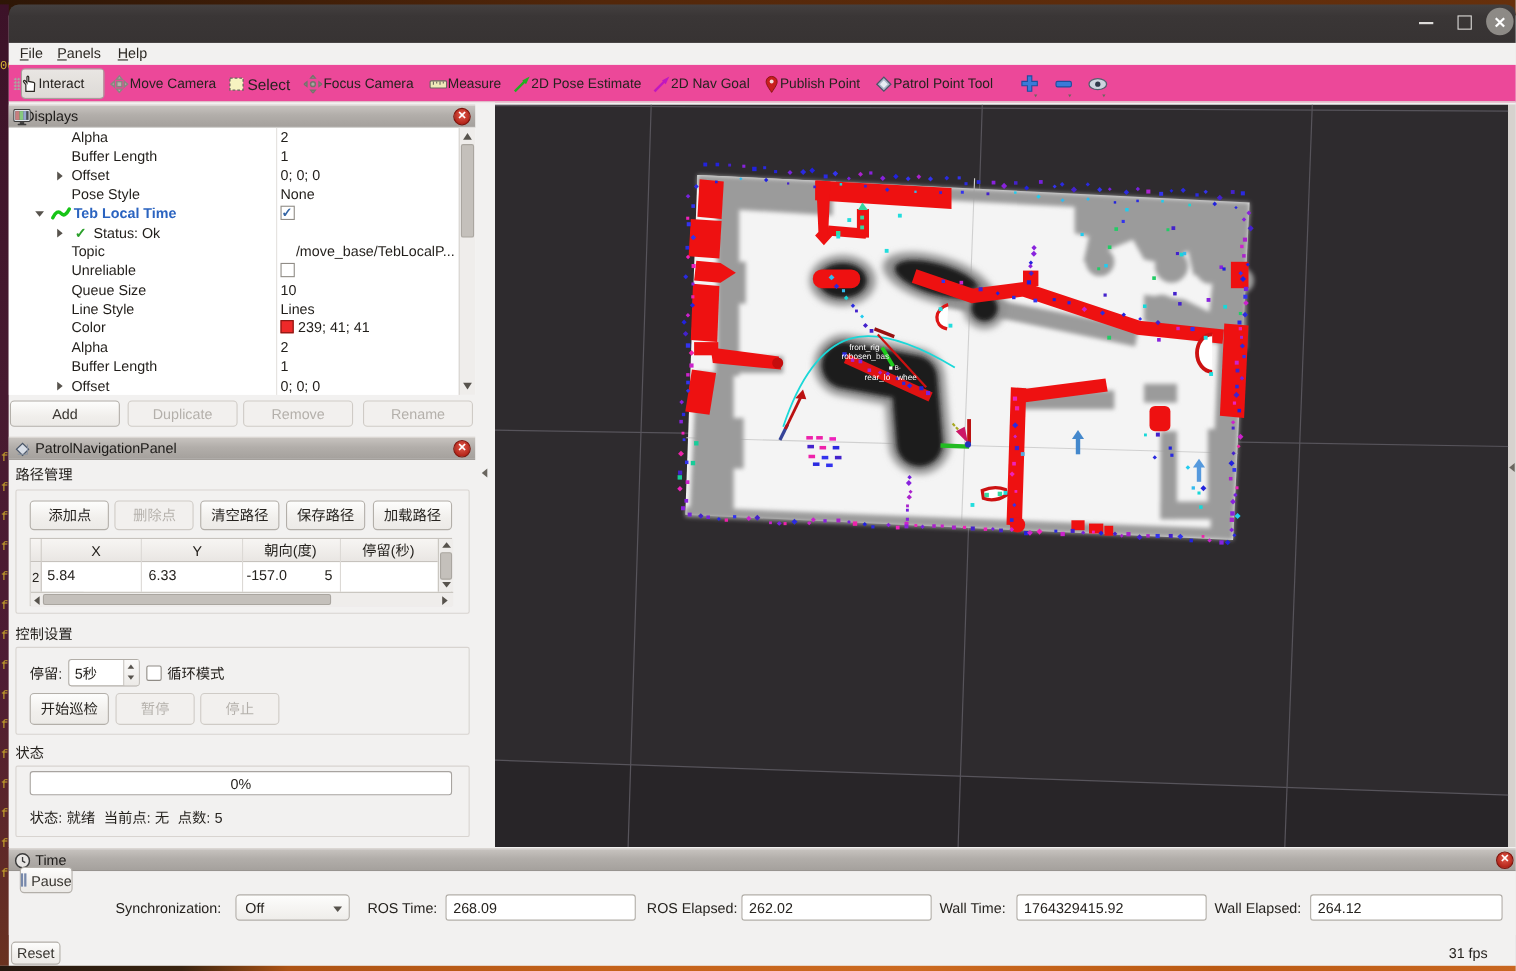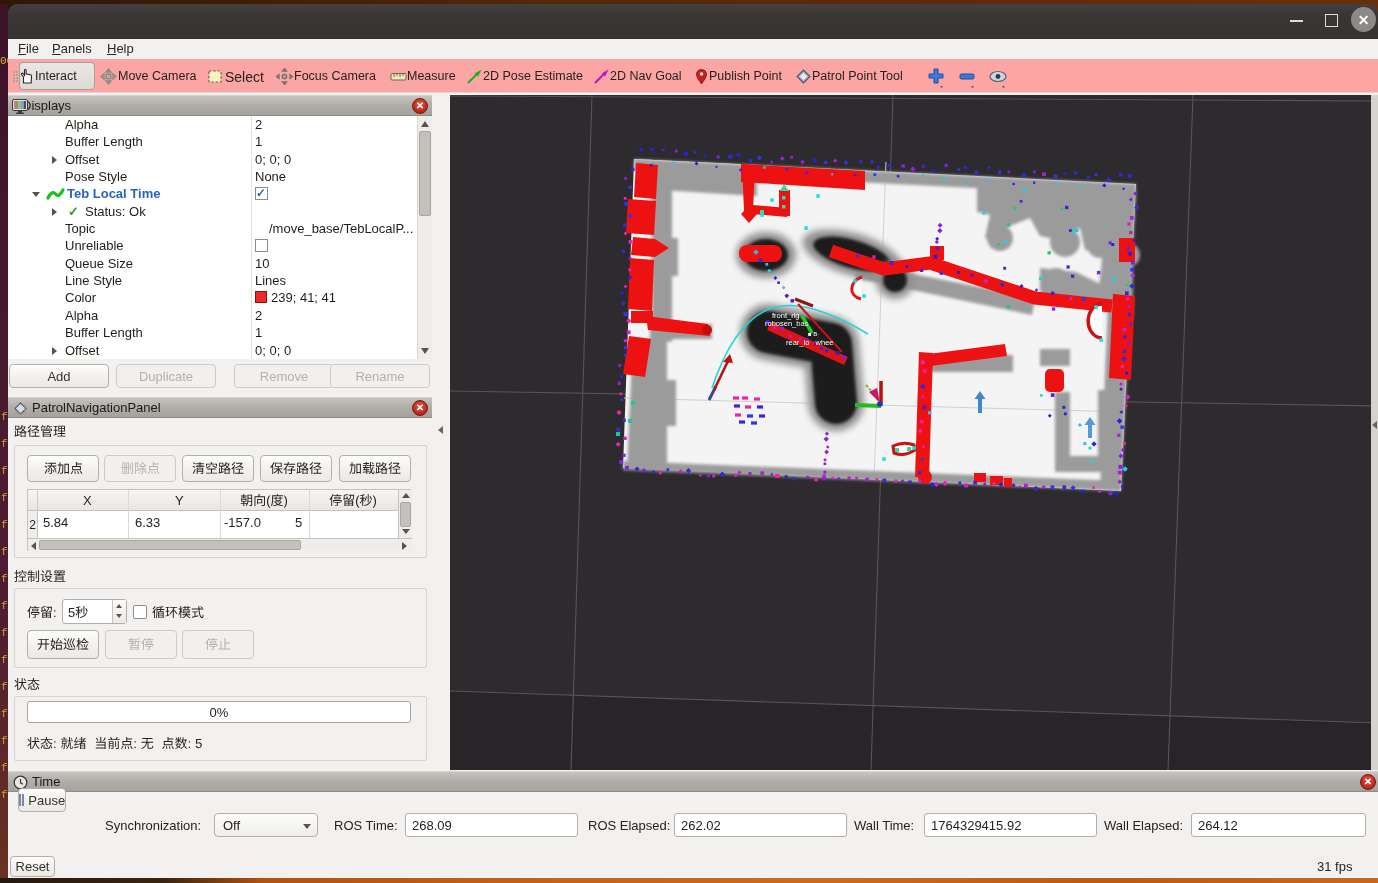--- a/index.html
+++ b/index.html
@@ -89,21 +89,21 @@
 <div class="abs" style="left:8px;top:4px;width:1370px;height:35px;background:linear-gradient(#444040,#3a3636 30%,#373333);border-radius:9px 9px 0 0">
 <div class="abs" style="left:1282px;top:16px;width:13px;height:2px;background:#dedcda"></div>
 <div class="abs" style="left:1317px;top:10px;width:13px;height:13px;border:1.5px solid #dedcda"></div>
 <div class="abs" style="left:1343px;top:3px;width:25px;height:25px;border-radius:13px;background:#8d8a86;display:flex;align-items:center;justify-content:center;color:#fff;font-size:14px;font-weight:bold">✕</div>
 </div>
 <div class="abs" style="left:8px;top:39px;width:1370px;height:20px;background:#f2f1f0;font-size:13px;color:#2b2823">
 <span class="abs" style="left:10px;top:2px"><u>F</u>ile</span>
 <span class="abs" style="left:44px;top:2px"><u>P</u>anels</span>
 <span class="abs" style="left:99px;top:2px"><u>H</u>elp</span>
 </div>
-<div class="abs" style="left:8px;top:59px;width:1370px;height:34px;background:#fca5a5;border-bottom:1px solid #dcd8d4">
+<div class="abs" style="left:8px;top:59px;width:1370px;height:34px;background:#ec4899;border-bottom:1px solid #dcd8d4">
     <div class="abs" style="left:4px;top:11px;width:6px;height:12px;background:radial-gradient(circle 1px at 2px 2px,#aaa6a0 1px,transparent 1.2px) 0 0/3px 3px"></div>
     <div class="abs" style="left:11px;top:3px;width:76px;height:28px;background:linear-gradient(#e9e6e3,#dddad6);border:1px solid #a5a19b;border-radius:4px"></div>
     <svg class="abs" style="left:10px;top:9px" width="17" height="17" viewBox="0 0 17 17">
       <path d="M5.5 15 L5.5 9 L3.5 6.5 Q3 5.5 4 5.2 Q4.7 5 5.2 5.8 L6.5 7.5 L6.5 2.2 Q6.5 1.2 7.3 1.2 Q8.1 1.2 8.1 2.2 L8.1 6 L12.5 6.8 Q13.5 7 13.5 8 L13.2 15 Z" fill="#fff" stroke="#2b2823" stroke-width="1.1"></path>
     </svg>
     <span class="abs" style="left:27px;top:10px;font-size:12.5px;color:#26231f">Interact</span>
     <svg class="abs" style="left:92px;top:9px" width="17" height="17" viewBox="0 0 17 17">
       <g stroke="#8a8680" stroke-width="1.3" fill="#b5b1ab">
         <path d="M8.5 1 L11 4 L6 4 Z"></path>
         <path d="M8.5 16 L11 13 L6 13 Z"></path>
@@ -214,21 +214,21 @@
     <div class="abs" style="left:57px;top:227px">Offset</div>
     <div class="abs" style="left:247px;top:227px">0; 0; 0</div>
   </div>
 <div class="abs" style="left:417px;top:116px;width:15px;height:243px;background:#efedeb;border-left:1px solid #d8d4d0">
 <div class="abs" style="left:3px;top:5px;width:0;height:0;border-bottom:6px solid #57534d;border-left:4.5px solid transparent;border-right:4.5px solid transparent"></div>
 <div class="abs" style="left:3px;top:232px;width:0;height:0;border-top:6px solid #57534d;border-left:4.5px solid transparent;border-right:4.5px solid transparent"></div>
 <div class="abs" style="left:1px;top:15px;width:12px;height:85px;background:#c4c0bb;border:1px solid #aaa6a0;border-radius:2px"></div>
 </div>
 <div class="btn abs" style="left:9px;top:364px;width:100px;height:24px">Add</div>
 <div class="btn dis abs" style="left:116px;top:364px;width:100px;height:24px">Duplicate</div>
-<div class="btn dis abs" style="left:234px;top:364px;width:100px;height:24px">Remove</div>
+<div class="btn dis abs" style="left:221px;top:364px;width:100px;height:24px">Remove</div>
 <div class="btn dis abs" style="left:330px;top:364px;width:100px;height:24px">Rename</div>
 <div class="abs hdr" style="left:8px;top:397px;width:424px;height:21px">
 <svg class="abs" style="left:5px;top:3px" width="15" height="15" viewBox="0 0 15 15">
       <rect x="3.6" y="3.6" width="7.8" height="7.8" fill="#d7dde6" stroke="#4a5668" stroke-width="1.1" transform="rotate(45 7.5 7.5)"></rect>
       <path d="M7.5 1.2 L13.8 7.5 L7.5 13.8" fill="none" stroke="#8a94a4" stroke-width="0.8" transform="rotate(45 7.5 7.5)"></path>
     </svg>
 <span style="margin-left:24px">PatrolNavigationPanel</span>
 <div class="cls" style="left:404px;top:2px">✕</div>
 </div>
 <div class="abs gbox" style="left:14px;top:445px;width:413px;height:113px"></div>

